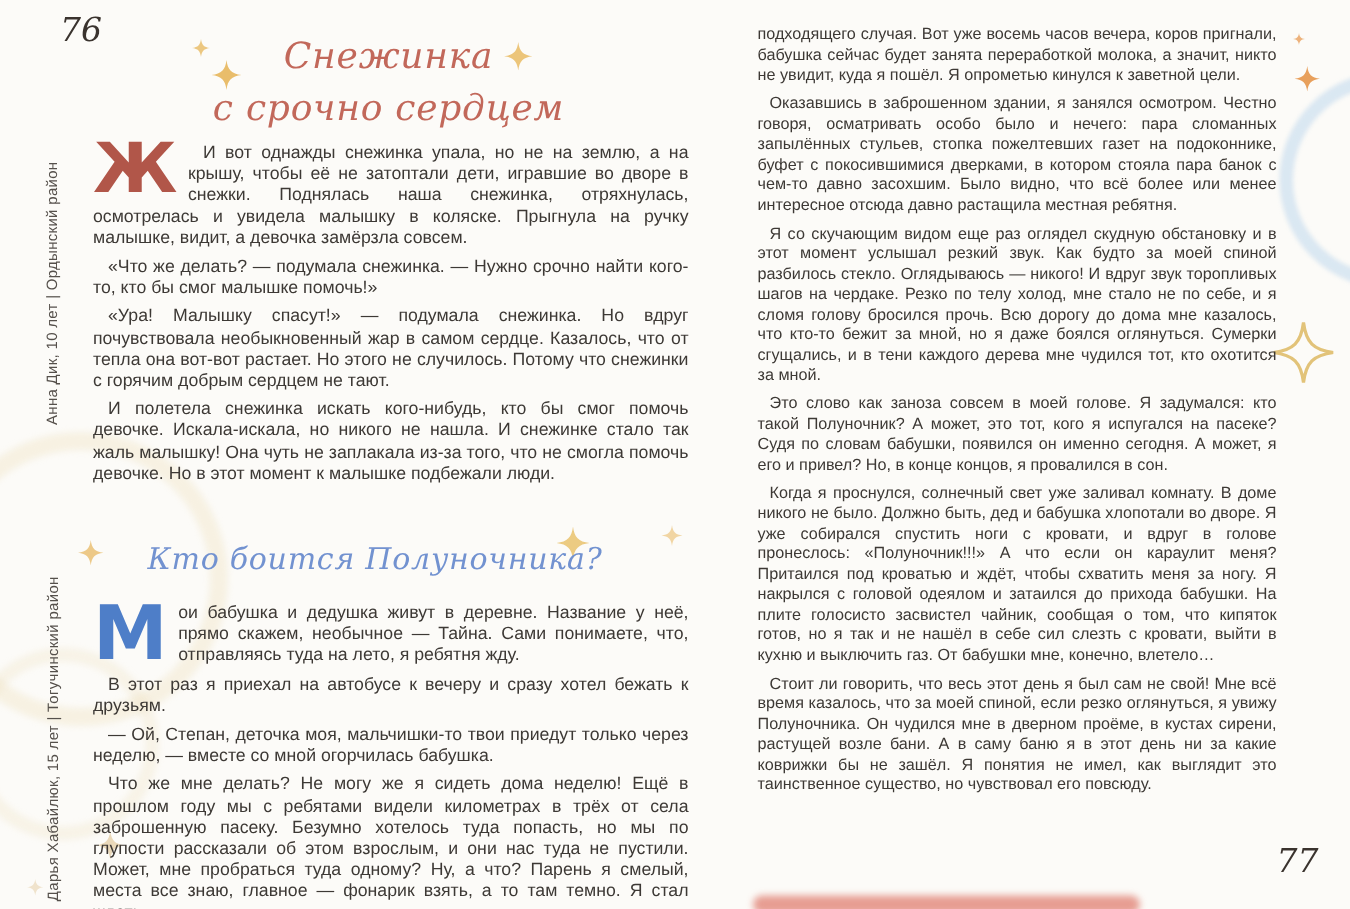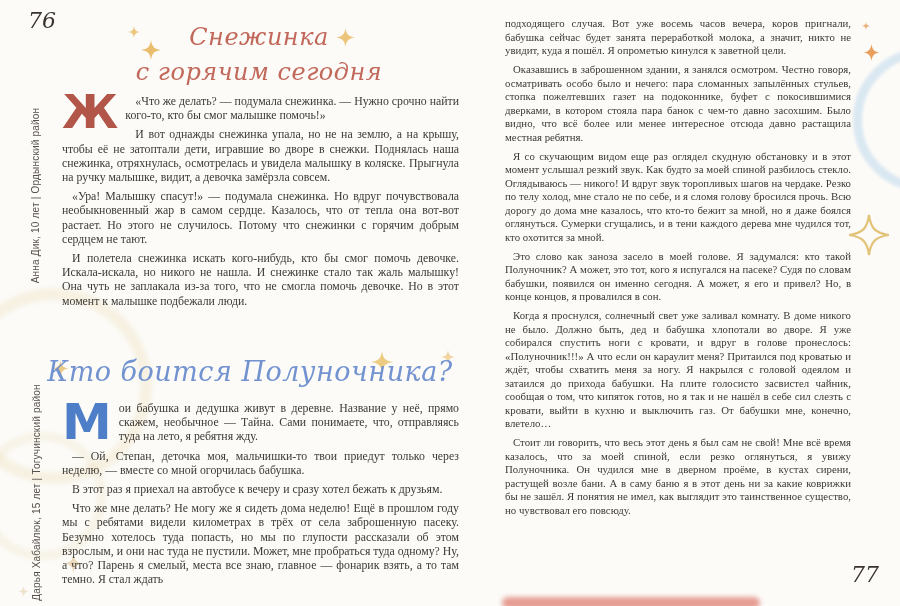--- a/index.html
+++ b/index.html
@@ -7,41 +7,41 @@
     position:relative; width:900px; height:606px; margin:0 auto;
     background:#fcfbf8; overflow:hidden;
     font-family:"Liberation Sans","DejaVu Sans",sans-serif;
     color:#3d3935;
   }
   
   .pagenum{
     position:absolute; font-family:"DejaVu Serif",serif; font-style:italic;
     font-size:22px; color:#3a332e;
   }
-  .pn-left{left:28px; top:8px;}
+  .pn-left{left:40px; top:8px;}
   .pn-right{left:851px; top:562px;}
   
   .vside{position:absolute; width:24px; display:flex; align-items:center; justify-content:center;}
   .vside span{
     transform:rotate(-90deg); white-space:nowrap; font-size:10px;
     color:#55504b; letter-spacing:.2px;
   }
   .vside1{left:24px; top:95px; height:200px;}
   .vside2{left:24px; top:383px; height:218px;}
   
   .title{
     position:absolute; text-align:center;
     font-family:"DejaVu Serif","Liberation Serif",serif; font-style:italic;
     letter-spacing:.5px;
   }
   .title-snow{left:60px; top:20px; width:398px; font-size:24px; line-height:35px; color:#c2685a;}
-  .title-mid{left:40px; top:355px; width:420px; font-size:27px; line-height:34px; color:#7292d0;}
+  .title-mid{left:40px; top:355px; width:420px; font-size:20px; line-height:34px; color:#7292d0;}
   
   .story{position:absolute; text-align:justify;}
-  .story p{margin:0 0 5px; text-indent:10px;font-family:Liberation Serif, serif;}
+  .story p{margin:0 0 5px; text-indent:10px;}
   .story p.first{text-indent:0;}
   .st-left{left:62px; width:397px; font-size:11.8px; line-height:14.2px;}
   .st1{top:94px;}
   .st2{top:401px;}
   .st-right{left:505px; top:17px; width:346px; font-size:10.8px; line-height:13.5px;}
   .st-right p{margin:0 0 5.5px; text-indent:8px;}
   .st-right p.first{text-indent:0;}
   .dropcap{
     float:left; font-weight:700; padding:2px 7px 0 0;
     font-family:"DejaVu Sans","Liberation Sans",sans-serif;
@@ -113,45 +113,45 @@
 
   <div class="vside vside1">
     <span>Анна Дик, 10 лет | Ордынский район</span>
   </div>
   <div class="vside vside2">
     <span>Дарья Хабайлюк, 15 лет | Тогучинский район</span>
   </div>
 
   <div class="title title-snow">
     <div>Снежинка</div>
-    <div>с горячим сегодня</div>
+    <div>с срочно сердцем</div>
   </div>
 
   <div class="story st-left st1">
     <span class="dropcap dc-red">Ж</span>
+    <p>И вот однажды снежинка упала, но не на землю, а на крышу, чтобы её не затоптали дети, игравшие во дворе в снежки. Поднялась наша снежинка, отряхнулась, осмотрелась и увидела малышку в коляске. Прыгнула на ручку малышке, видит, а девочка замёрзла совсем.</p>
     <p>«Что же делать? — подумала снежинка. — Нужно срочно найти кого-то, кто бы смог малышке помочь!»</p>
-    <p>И вот однажды снежинка упала, но не на землю, а на крышу, чтобы её не затоптали дети, игравшие во дворе в снежки. Поднялась наша снежинка, отряхнулась, осмотрелась и увидела малышку в коляске. Прыгнула на ручку малышке, видит, а девочка замёрзла совсем.</p>
     <p>«Ура! Малышку спасут!» — подумала снежинка. Но вдруг почувствовала необыкновенный жар в самом сердце. Казалось, что от тепла она вот-вот растает. Но этого не случилось. Потому что снежинки с горячим добрым сердцем не тают.</p>
     <p>И полетела снежинка искать кого-нибудь, кто бы смог помочь девочке. Искала-искала, но никого не нашла. И снежинке стало так жаль малышку! Она чуть не заплакала из-за того, что не смогла помочь девочке. Но в этот момент к малышке подбежали люди.</p>
   </div>
 
   <div class="title title-mid">Кто боится Полуночника?</div>
 
   <div class="story st-left st2">
     <span class="dropcap dc-blue">М</span>
     <p class="first">ои бабушка и дедушка живут в деревне. Название у неё, прямо скажем, необычное — Тайна. Сами понимаете, что, отправляясь туда на лето, я ребятня жду.</p>
+    <p>В этот раз я приехал на автобусе к вечеру и сразу хотел бежать к друзьям.</p>
     <p>— Ой, Степан, деточка моя, мальчишки-то твои приедут только через неделю, — вместе со мной огорчилась бабушка.</p>
-    <p>В этот раз я приехал на автобусе к вечеру и сразу хотел бежать к друзьям.</p>
     <p>Что же мне делать? Не могу же я сидеть дома неделю!  Ещё в прошлом году мы с ребятами видели километрах в трёх от села заброшенную пасеку. Безумно хотелось туда попасть, но мы по глупости рассказали об этом взрослым, и они нас туда не пустили. Может, мне пробраться туда одному? Ну, а что? Парень я смелый, места все знаю, главное — фонарик взять, а то там темно. Я стал ждать</p>
   </div>
 
   <div class="story st-right">
     <p class="first">подходящего случая. Вот уже восемь часов вечера, коров пригнали, бабушка сейчас будет занята переработкой молока, а значит, никто не увидит, куда я пошёл. Я опрометью кинулся к заветной цели.</p>
     <p>Оказавшись в заброшенном здании, я занялся осмотром. Честно говоря, осматривать особо было и нечего: пара сломанных запылённых стульев, стопка пожелтевших газет на подоконнике, буфет с покосившимися дверками, в котором стояла пара банок с чем-то давно засохшим. Было видно, что всё более или менее интересное отсюда давно растащила местная ребятня.</p>
     <p>Я со скучающим видом еще раз оглядел скудную обстановку и в этот момент услышал резкий звук. Как будто за моей спиной разбилось стекло. Оглядываюсь — никого! И вдруг звук торопливых шагов на чердаке. Резко по телу холод, мне стало не по себе, и я сломя голову бросился прочь. Всю дорогу до дома мне казалось, что кто-то бежит за мной, но я даже боялся оглянуться. Сумерки сгущались, и в тени каждого дерева мне чудился тот, кто охотится за мной.</p>
-    <p>Это слово как заноза засело в моей голове. Я задумался: кто такой Полуночник? А может, это тот, кого я испугался на пасеке? Судя по словам бабушки, появился он именно сегодня. А может, я его и привел? Но, в конце концов, я провалился в сон.</p>
+    <p>Это слово как заноза совсем в моей голове. Я задумался: кто такой Полуночник? А может, это тот, кого я испугался на пасеке? Судя по словам бабушки, появился он именно сегодня. А может, я его и привел? Но, в конце концов, я провалился в сон.</p>
     <p>Когда я проснулся, солнечный свет уже заливал комнату. В доме никого не было. Должно быть, дед и бабушка хлопотали во дворе. Я уже собирался спустить ноги с кровати, и вдруг в голове пронеслось: «Полуночник!!!» А что если он караулит меня? Притаился под кроватью и ждёт, чтобы схватить меня за ногу. Я накрылся с головой одеялом и затаился до прихода бабушки. На плите голосисто засвистел чайник, сообщая о том, что кипяток готов, но я так и не нашёл в себе сил слезть с кровати, выйти в кухню и выключить газ. От бабушки мне, конечно, влетело…</p>
     <p>Стоит ли говорить, что весь этот день я был сам не свой! Мне всё время казалось, что за моей спиной, если резко оглянуться, я увижу Полуночника. Он чудился мне в дверном проёме, в кустах сирени, растущей возле бани. А в саму баню я в этот день ни за какие коврижки бы не зашёл. Я понятия не имел, как выглядит это таинственное существо, но чувствовал его повсюду.</p>
   </div>
 
   <div class="pagenum pn-right">77</div>
 
 </div>
 
 </body></html>

